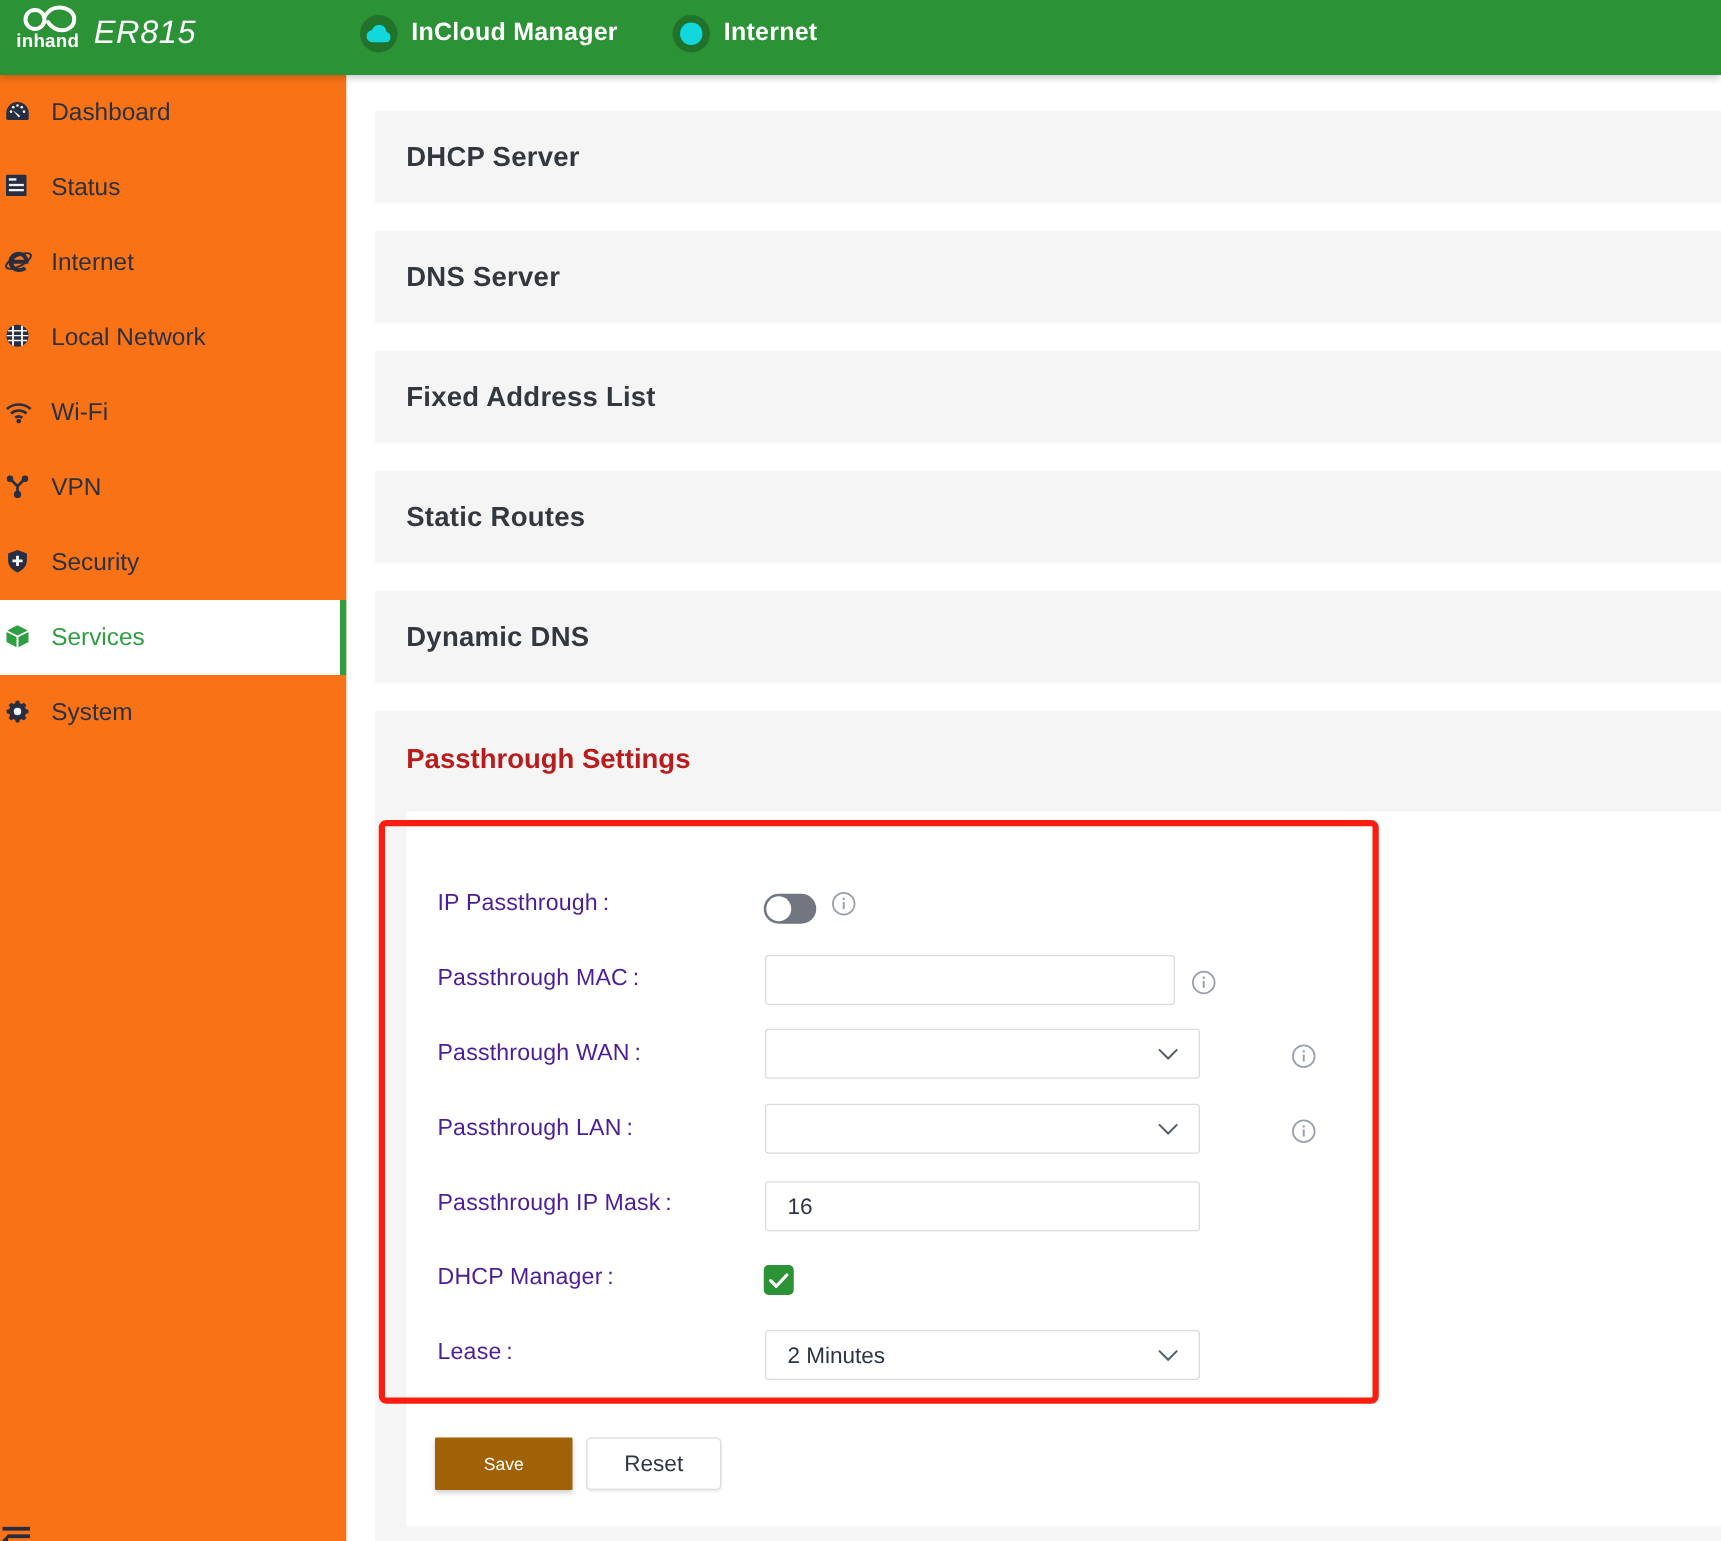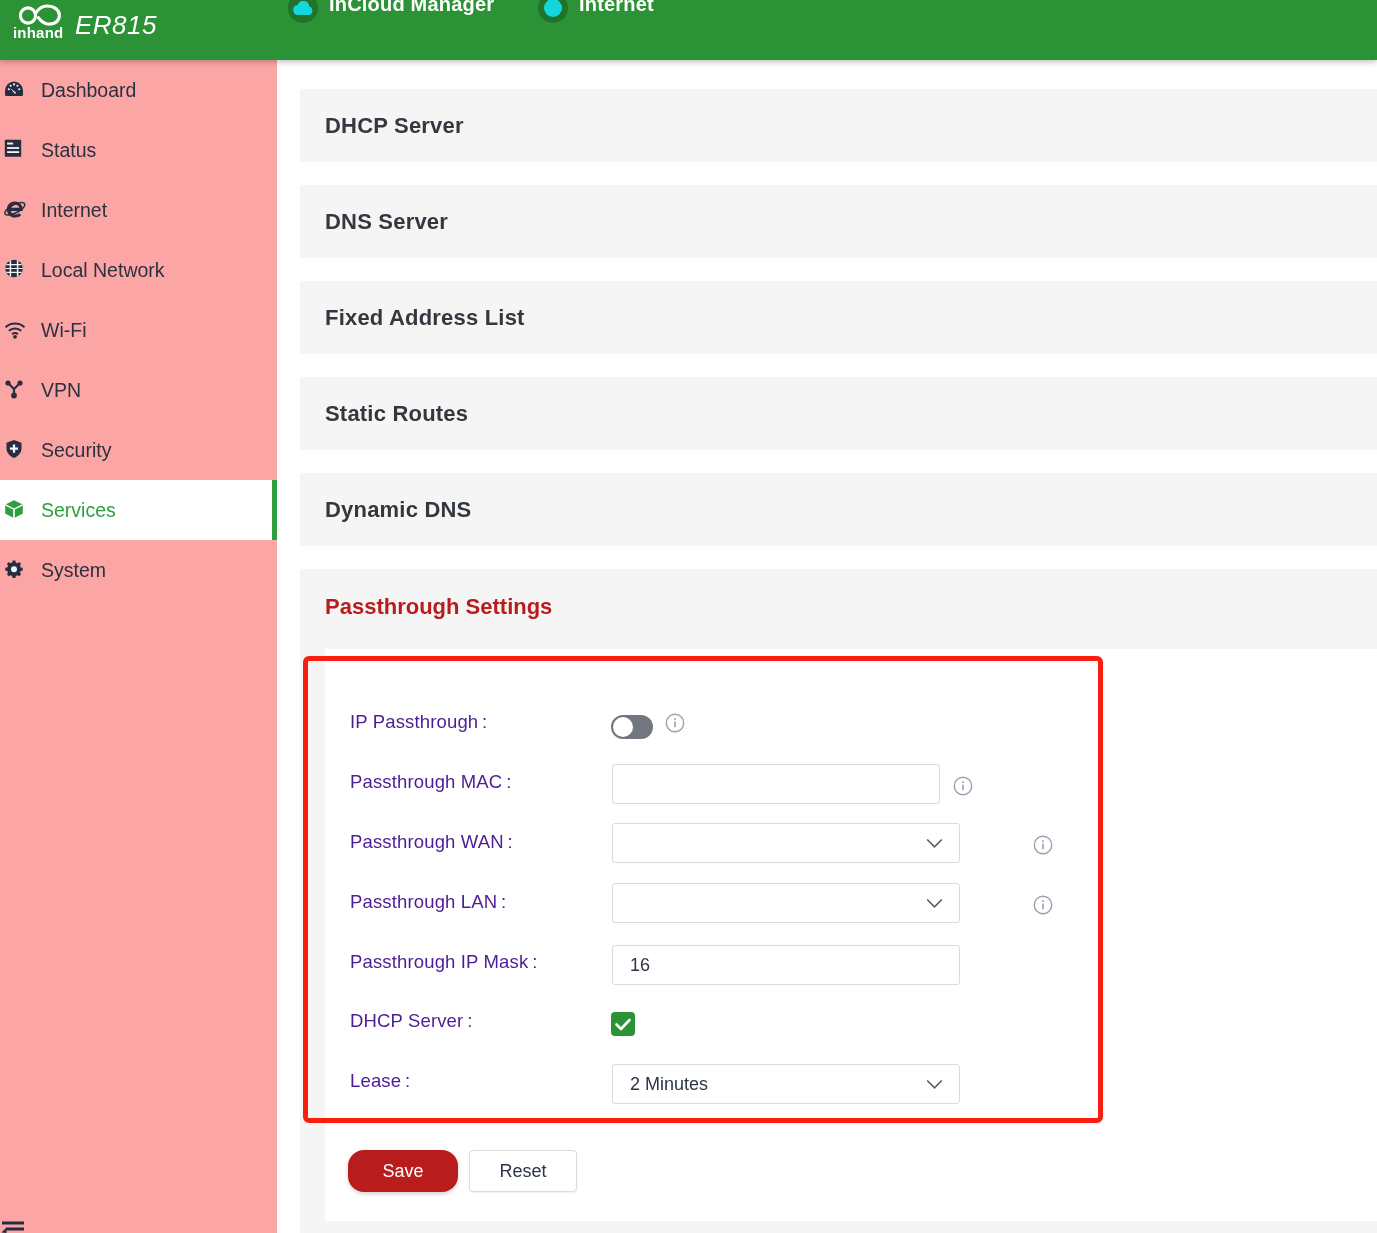--- a/index.html
+++ b/index.html
@@ -5,28 +5,28 @@
 * { margin:0; padding:0; box-sizing:border-box; }
 html,body { width:1377px; height:1233px; overflow:hidden; background:#fff;
   font-family:"Liberation Sans", sans-serif; }
 
 
 #header { position:absolute; left:0; top:0; width:1377px; height:60px;
   background:#2b9236; box-shadow:0 2px 6px rgba(0,0,0,.25); z-index:30; }
 #logo { position:absolute; left:0px; top:2px; }
 #er815 { position:absolute; left:75px; top:10px; color:#fff; font-size:26px;
   letter-spacing:.5px; font-weight:400;font-style:italic; }
-.hstat { position:absolute; top:0; height:60px; display:flex; }
+.hstat { position:absolute; top:0; height:60px; display:flex; align-items:center; }
 .hcircle { width:30px; height:30px; border-radius:50%; background:rgba(0,0,0,.22); margin-top:-7px;
   display:flex; align-items:center; justify-content:center; }
 .hlabel { color:#fff; font-size:20px; font-weight:bold; letter-spacing:.2px; margin-top:-7px; }
 
 
 #sidebar { position:absolute; left:0; top:60px; width:277px; height:1173px;
-  background:#fca5a5; z-index:10; }
+  background:#f97316; z-index:10; }
 .mitem { position:relative; height:60px; display:flex; align-items:center;
   color:#2b3140; font-size:19.5px; }
 .mitem .mico { position:absolute; left:4px; width:20px; height:20px; top:18.5px; }
 .mitem .mtxt { position:absolute; left:41px; }
 .mitem.active { background:#fff; color:#2f9e41;padding-left:33px; }
 .mitem.active::after { content:""; position:absolute; right:0; top:0; width:5px;
   height:60px; background:#2f9e41; }
 #collapseico { position:absolute; left:1px; top:1219px; z-index:11; }
 
 
@@ -49,21 +49,21 @@
   line-height:38px; padding-left:17px; }
 .chev { position:absolute; }
 .info { position:absolute; width:20px; height:20px; }
 #toggle { position:absolute; left:611px; top:715px; width:42px; height:24px;
   background:#717680; border-radius:12px; }
 #toggle::after { content:""; position:absolute; left:2px; top:2px; width:20px;
   height:20px; border-radius:50%; background:#fff; }
 #checkbox { position:absolute; left:611px; top:1012px; width:24px; height:24px;
   background:#2b9236; border-radius:4px; }
 #savebtn { position:absolute; left:348px; top:1150px; width:110px; height:42px;
-  background:#b91c1c; border-radius:16px; color:#fff; font-size:18px; text-align:center;
+  background:#a16207; border-radius:1px; color:#fff; font-size:14px; text-align:center;
   line-height:42px; box-shadow:0 2px 4px rgba(0,0,0,.18); }
 #resetbtn { position:absolute; left:469px; top:1150px; width:108px; height:42px;
   background:#fff; border:1px solid #d9dce1; border-radius:4px; color:#2c3547;
   font-size:18px; text-align:center; line-height:40px; box-shadow:0 1px 2px rgba(0,0,0,.07); }
 </style>
 </head>
 <body>
 
 <div id="sidebar">
   <div class="mitem">
@@ -168,21 +168,21 @@
 <div id="pcard">
     <div class="ctitle">Passthrough Settings</div>
   <div id="pbody"></div>
 </div>
 
 <div class="flabel" style="top:702px">IP Passthrough :</div>
 <div class="flabel" style="top:762px">Passthrough MAC :</div>
 <div class="flabel" style="top:822px">Passthrough WAN :</div>
 <div class="flabel" style="top:882px">Passthrough LAN :</div>
 <div class="flabel" style="top:942px">Passthrough IP Mask :</div>
-<div class="flabel" style="top:1001px">DHCP Server :</div>
+<div class="flabel" style="top:1001px">DHCP Manager :</div>
 <div class="flabel" style="top:1061px">Lease :</div>
 
 <div id="toggle"></div>
 
 <div class="tinput" style="top:764px; width:328px;"></div>
 <div class="tinput" style="top:823px; width:348px;"></div>
 <div class="tinput" style="top:883px; width:348px;"></div>
 <div class="tinput" style="top:945px; width:348px;">16</div>
 <div id="checkbox"><svg width="24" height="24" viewBox="0 0 24 24">
       <path d="M5.5 12.5l4.5 4.5 8.5-9" stroke="#fff" stroke-width="2.6" fill="none" stroke-linecap="round" stroke-linejoin="round"></path>

